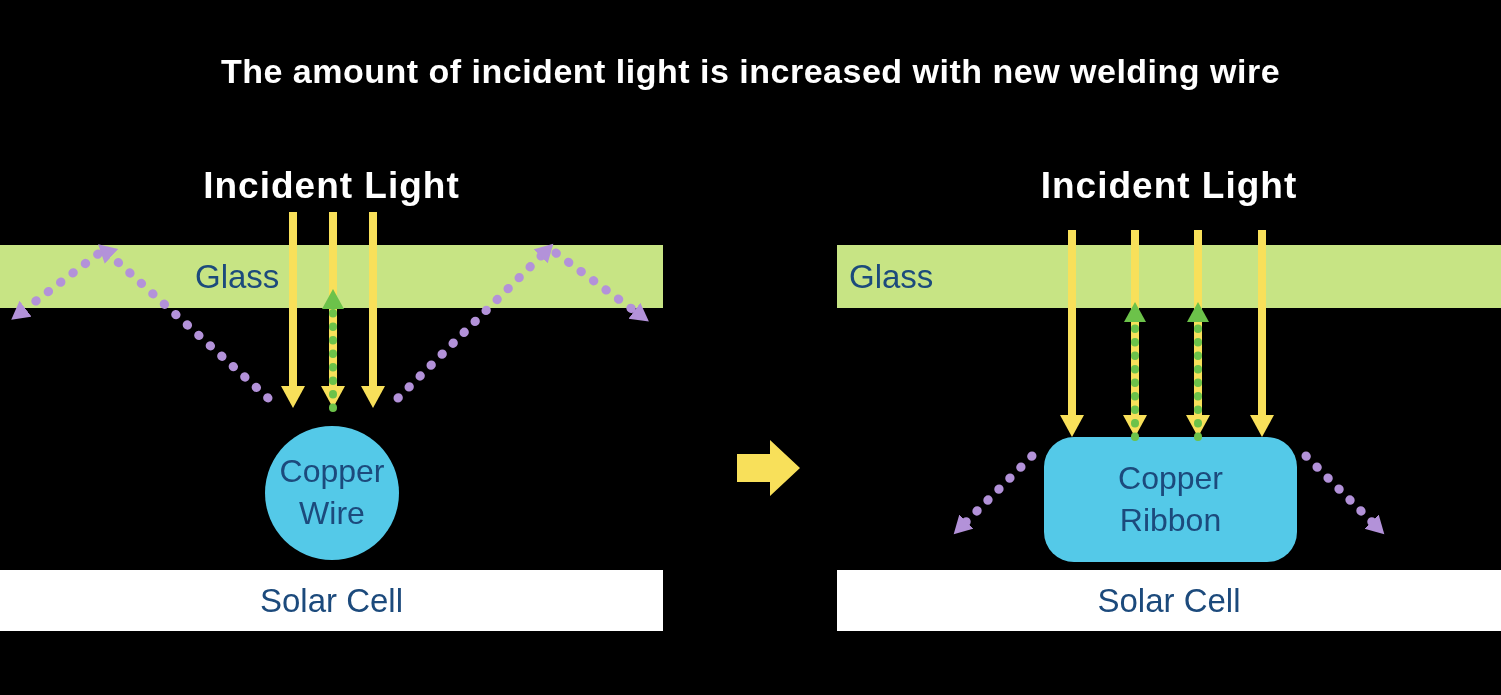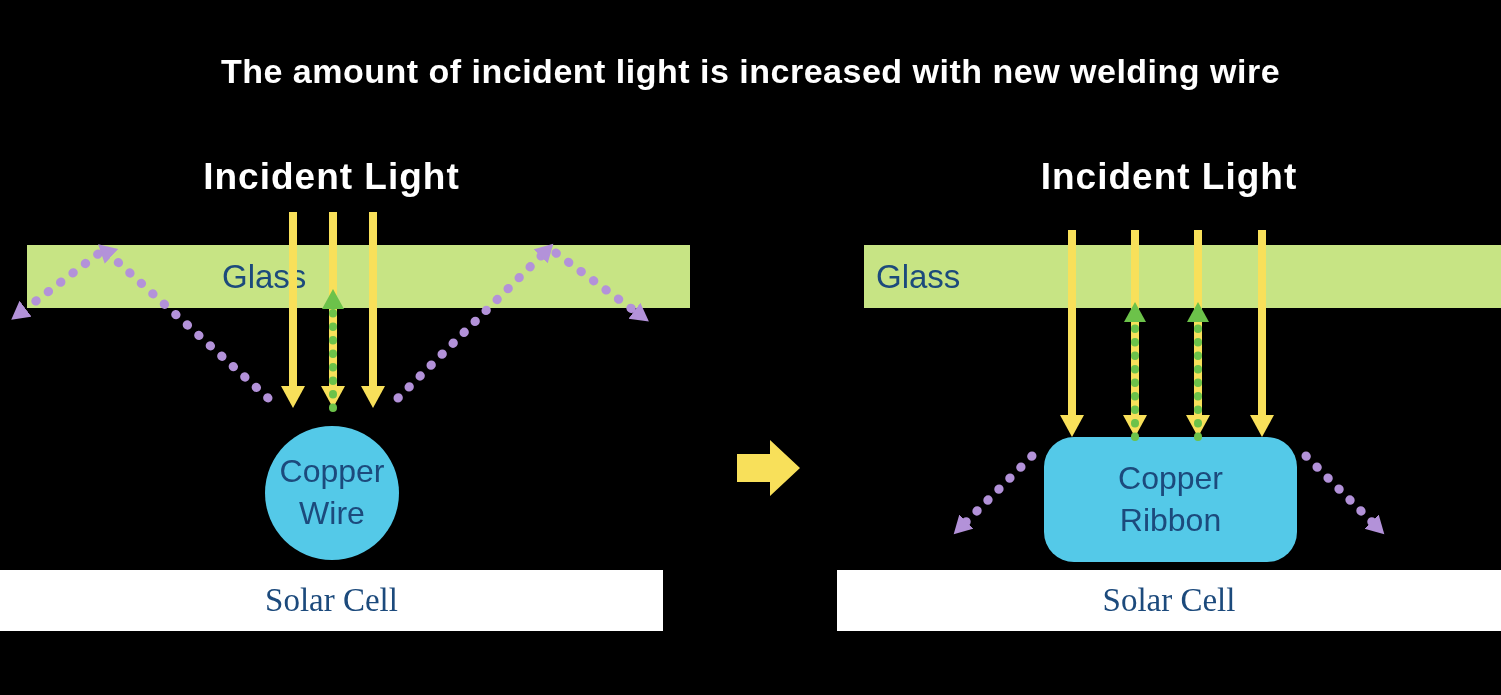--- a/index.html
+++ b/index.html
@@ -21,38 +21,37 @@
     width: 100%;
     text-align: center;
     color: var(--color-text-light, #fff);
     font-size: 34px;
     font-weight: 700;
     letter-spacing: 0.5px;
   }
 
   .incident-label {
     position: absolute;
-    top: 156px;
+    top: 165px;
     color: var(--color-text-light, #fff);
     font-size: 37px;
     font-weight: 600;
     letter-spacing: 1px;
     text-align: center;
   }
   .incident-left  { left: 0;      width: 663px; }
   .incident-right { left: 837px;  width: 664px; }
 
   .glass {
     position: absolute;
     top: 245px;
     height: 63px;
     background: var(--color-glass, #c7e484);
     display: flex;
     align-items: center;
-    margin-left: 27px;
   }
   .glass-left  { left: 0;     width: 663px; padding-left: 195px; }
   .glass-right { left: 837px; width: 664px; padding-left: 12px; }
   .glass-label {
     color: var(--color-text-navy, #1c4a7c);
     font-size: 33px;
   }
 
   .solar {
     position: absolute;
@@ -62,21 +61,20 @@
     display: flex;
     align-items: center;
     justify-content: center;
   }
   .solar-left  { left: 0;     width: 663px; }
   .solar-right { left: 837px; width: 664px; }
   .solar-label {
     color: var(--color-text-navy, #1c4a7c);
     font-size: 33px;
     font-weight: 500;
-    font-family: Liberation Serif, serif;
   }
 
   .copper-wire {
     position: absolute;
     left: 265px; top: 426px;
     width: 134px; height: 134px;
     border-radius: 50%;
     background: var(--color-cyan, #54c9e8);
     display: flex;
     align-items: center;

